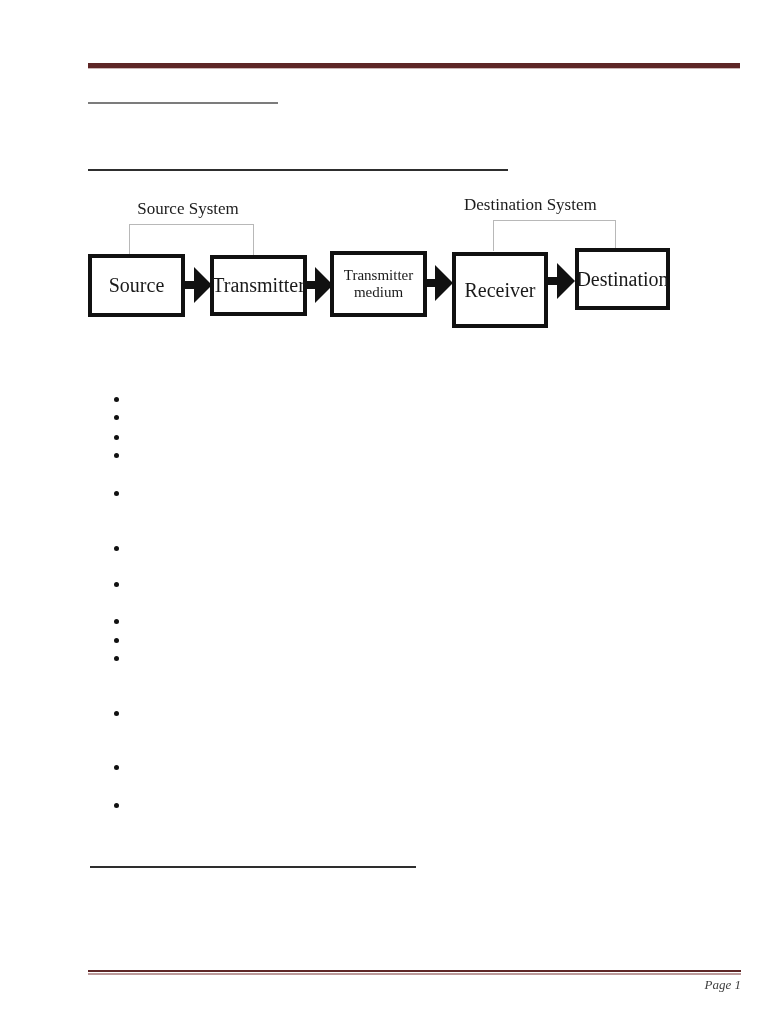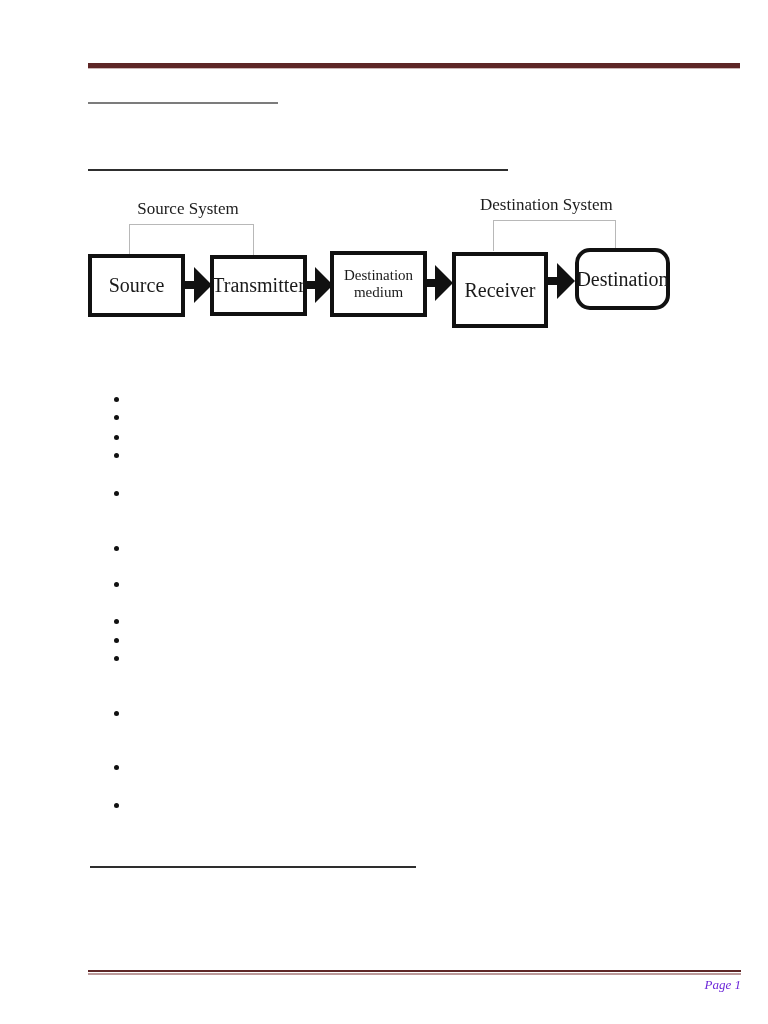--- a/index.html
+++ b/index.html
@@ -24,41 +24,41 @@
   .u1 { left: 88px; top: 102px; width: 190px; background: #7c7c7c; }
   .u2 { left: 88px; top: 169px; width: 420px; background: #2e2e2e; }
   .u3 { left: 90px; top: 866px; width: 326px; background: #2e2e2e; }
 
   
   .sys-label {
     position: absolute; font-size: 17px; color: #1c1c1c;
     white-space: nowrap; text-align: center;
   }
   .src-sys { left: 128px; top: 199px; width: 120px; }
-  .dst-sys { left: 480px; top: 195px; width: 128px; }
+  .dst-sys { left: 464px; top: 195px; width: 128px; }
 
   .bracket {
     position: absolute;
     border: 1px solid #b8b8b8; border-bottom: none;
     background: transparent;
   }
   .b1 { left: 129px; top: 224px; width: 123px; height: 30px; }
   .b2 { left: 493px; top: 220px; width: 121px; height: 30px; }
 
   .dbox {
     position: absolute; box-sizing: border-box;
     background: #ffffff; border: 4px solid var(--box-border, #111111);
     display: flex; align-items: center; justify-content: center;
     text-align: center; font-size: 20px; color: #1a1a1a; line-height: 1.15;
   }
   .box-source      { left: 88px;  top: 254px; width: 97px; height: 63px; }
   .box-transmitter { left: 210px; top: 255px; width: 97px; height: 61px; }
   .box-medium      { left: 330px; top: 251px; width: 97px; height: 66px; font-size: 15px; padding: 0 2px; }
   .box-receiver    { left: 452px; top: 252px; width: 96px; height: 76px; }
-  .box-destination { left: 575px; top: 248px; width: 95px; height: 62px; border-radius: 15px; }
+  .box-destination { left: 575px; top: 248px; width: 95px; height: 62px; }
 
   .arrow { position: absolute; width: 27px; height: 36px; }
   .arrow .stem {
     position: absolute; left: 0; top: 14px; width: 12px; height: 8px;
     background: var(--box-border, #111111);
   }
   .arrow .tri {
     position: absolute; left: 9px; top: 0; width: 0; height: 0;
     border-top: 18px solid transparent;
     border-bottom: 18px solid transparent;
@@ -79,21 +79,21 @@
   .footer-line-dark {
     position: absolute; left: 88px; top: 970px; width: 653px; height: 2px;
     background: var(--accent-dark, #5e2626);
   }
   .footer-line-light {
     position: absolute; left: 88px; top: 973px; width: 653px; height: 2px;
     background: var(--accent-light, #bb9a9a);
   }
   .page-num {
     position: absolute; right: 27px; top: 977px;
-    font-style: italic; font-size: 13px; color: #6d28d9; margin-left: 10px;
+    font-style: italic; font-size: 13px; color: #404040; margin-left: 10px;
   }
 </style>
 </head>
 <body>
 
 <div class="page">
 
   <div class="top-bar"></div>
 
   <div class="u u1"></div>
@@ -114,21 +114,21 @@
       <span class="tri"></span>
     </div>
     <div class="dbox box-transmitter">
       <span>Transmitter</span>
     </div>
     <div class="arrow a2">
       <span class="stem"></span>
       <span class="tri"></span>
     </div>
     <div class="dbox box-medium">
-      <span>Destination medium</span>
+      <span>Transmitter medium</span>
     </div>
     <div class="arrow a3">
       <span class="stem"></span>
       <span class="tri"></span>
     </div>
     <div class="dbox box-receiver">
       <span>Receiver</span>
     </div>
     <div class="arrow a4">
       <span class="stem"></span>

